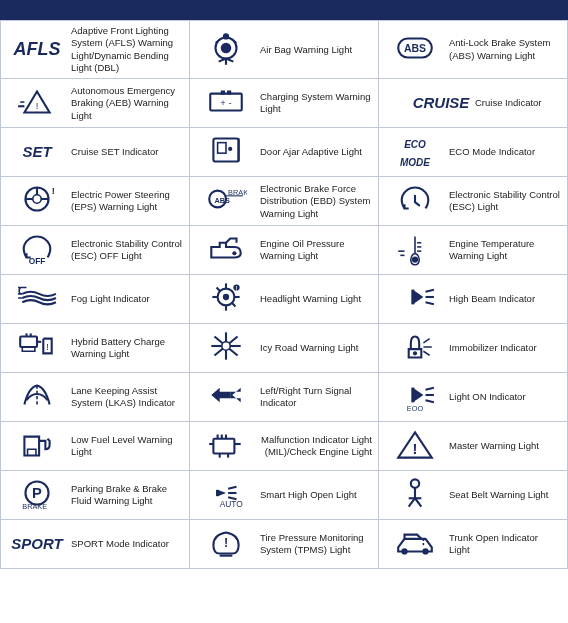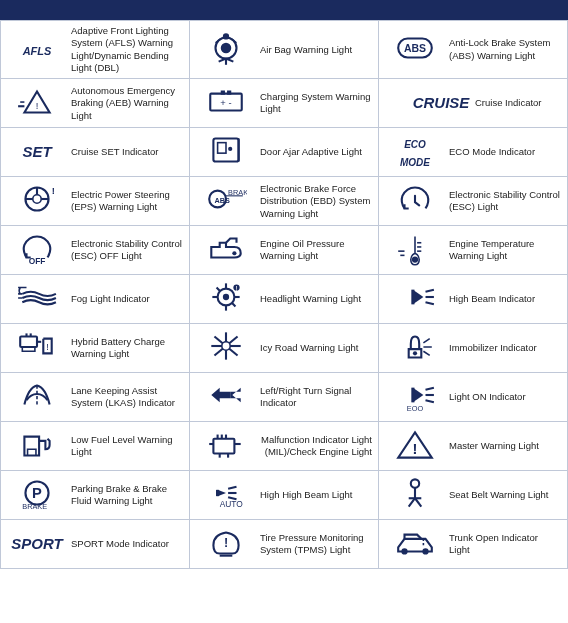--- a/index.html
+++ b/index.html
@@ -49,21 +49,21 @@
 
 <div class="header">
   <span></span>
 </div>
 
 <table class="table">
   <tbody id="table-body">
       <tr>
         <td style="width: 33.33%;">
           <div class="cell-pair">
-            <div class="icon-cell"><span style="font-size:11px;font-weight:900;color:#1a2a5e;font-style:italic;margin-top:16px;">AFLS</span></div>
+            <div class="icon-cell"><span style="font-size:18px;font-weight:900;color:#1a2a5e;font-style:italic;margin-top:16px;">AFLS</span></div>
             <div class="label-cell">Adaptive Front Lighting System (AFLS) Warning Light/Dynamic Bending Light (DBL)</div>
           </div>
         </td>
         <td style="width: 33.33%;">
           <div class="cell-pair">
             <div class="icon-cell"><svg viewBox="0 0 40 34" width="42" height="36" fill="none" xmlns="http://www.w3.org/2000/svg" style="display:inline-block">
                 <circle cx="20" cy="17" r="10" stroke="#1a2a5e" stroke-width="2"></circle>
                 <circle cx="20" cy="17" r="5" fill="#1a2a5e"></circle>
                 <line x1="20" y1="27" x2="20" y2="33" stroke="#1a2a5e" stroke-width="2"></line>
                 <line x1="13" y1="30" x2="20" y2="27" stroke="#1a2a5e" stroke-width="2"></line>
@@ -382,21 +382,21 @@
         <td style="width: 33.33%;">
           <div class="cell-pair">
             <div class="icon-cell"><svg viewBox="0 0 40 34" width="42" height="36" fill="none" xmlns="http://www.w3.org/2000/svg" style="display:inline-block">
                 <path d="M12 14 L12 20" stroke="#1a2a5e" stroke-width="3"></path>
                 <path d="M12 14 L20 17 L12 20 Z" fill="#1a2a5e"></path>
                 <line x1="22" y1="13" x2="30" y2="11" stroke="#1a2a5e" stroke-width="2"></line>
                 <line x1="22" y1="17" x2="30" y2="17" stroke="#1a2a5e" stroke-width="2"></line>
                 <line x1="22" y1="21" x2="30" y2="23" stroke="#1a2a5e" stroke-width="2"></line>
                 <text x="14" y="30" font-size="8" fill="#1a2a5e" font-family="Arial">AUTO</text>
               </svg></div>
-            <div class="label-cell">High High Beam Light</div>
+            <div class="label-cell">Smart High Open Light</div>
           </div>
         </td>
         <td style="width: 33.33%;">
           <div class="cell-pair">
             <div class="icon-cell"><svg viewBox="0 0 40 34" width="42" height="36" fill="none" xmlns="http://www.w3.org/2000/svg" style="display:inline-block">
                 <circle cx="20" cy="8" r="4" stroke="#1a2a5e" stroke-width="2" fill="none"></circle>
                 <path d="M20 12 L20 22 L14 30" stroke="#1a2a5e" stroke-width="2"></path>
                 <path d="M20 22 L26 30" stroke="#1a2a5e" stroke-width="2"></path>
                 <path d="M14 22 L26 22" stroke="#1a2a5e" stroke-width="2"></path>
               </svg></div>

